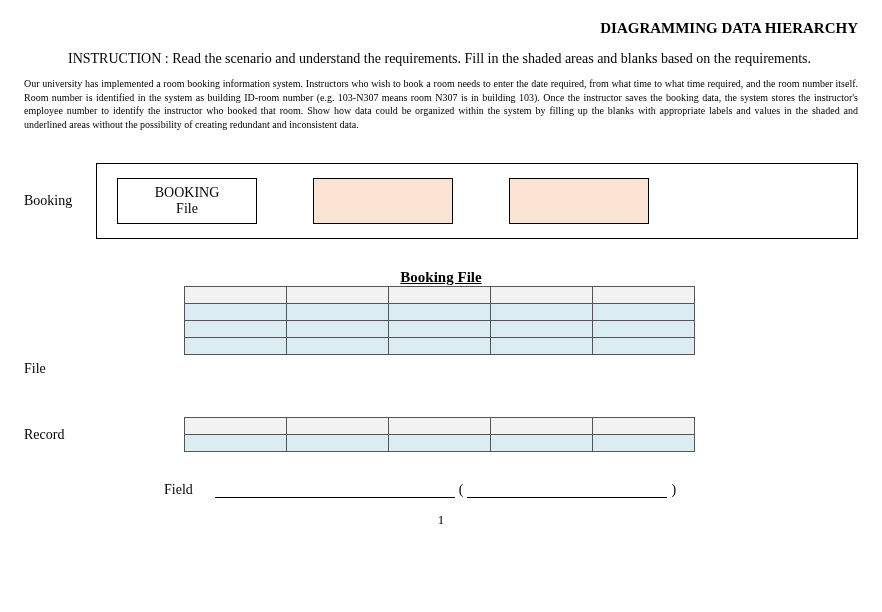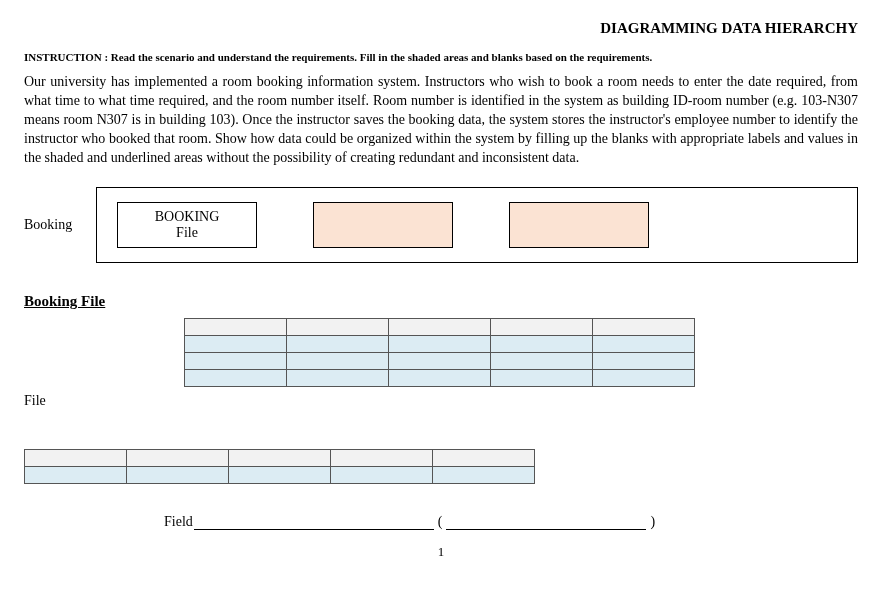--- a/index.html
+++ b/index.html
@@ -11,29 +11,30 @@
       width: 882px;
       padding: 20px 24px;
     }
     .title {
       font-weight: bold;
       font-size: 15px;
       margin-bottom: 14px;
       text-align: right;
     }
     .instruction {
-      font-weight: bold;
-      font-size: 11px;
+      font-weight: normal;
+      font-size: 14px;
       margin-bottom: 10px;
+      margin-left: 44px;
     }
     .scenario {
-      font-size: 14px;
+      font-size: 10px;
       line-height: 1.35;
       text-align: justify;
-      margin-bottom: 20px;
+      margin-bottom: 32px;
     }
     
     .db-row {
       display: flex;
       align-items: center;
       margin-bottom: 30px;
     }
     .db-label {
       width: 72px;
       font-size: 14px;
@@ -56,25 +57,24 @@
       justify-content: center;
       font-size: 14px;
       line-height: 1.15;
       background: #fff;
     }
     .file-box.shaded {
       background: #fbe3d3;
     }
     
     .booking-title {
-      text-align: left;
+      text-align: center;
       font-weight: bold;
       text-decoration: underline;
       font-size: 15px;
-      margin-bottom: 8px;
     }
     .table-area {
       margin-left: 160px;
       margin-bottom: 6px;
     }
     .data-table {
       border-collapse: collapse;
     }
     .data-table td {
       border: 1px solid #555;
@@ -103,21 +103,21 @@
       font-size: 14px;
     }
     
     .field-row {
       display: flex;
       align-items: flex-end;
       margin-left: 140px;
       font-size: 14px;
     }
     .field-row .fld-label {
-      margin-right: 1px;
+      margin-right: 22px;
       font-family: Liberation Serif, serif;
     }
     .blank-line {
       display: inline-block;
       border-bottom: 1px solid #000;
       height: 14px;
     }
     .bl-long { width: 240px; }
     .bl-short { width: 200px; }
     .paren { margin: 0 4px; }
@@ -181,20 +181,21 @@
           <td></td>
           <td></td>
     </tr>
   </tbody>
     </table>
 </div>
 
 <div class="level-label">File</div>
 
 <div class="record-section">
+  <div class="record-label">Record</div>
   <table class="data-table">
     <tbody>
         <tr class="hdr-row">
       <td></td>
           <td></td>
           <td></td>
           <td></td>
           <td></td>
     </tr>
     <tr class="body-row">

